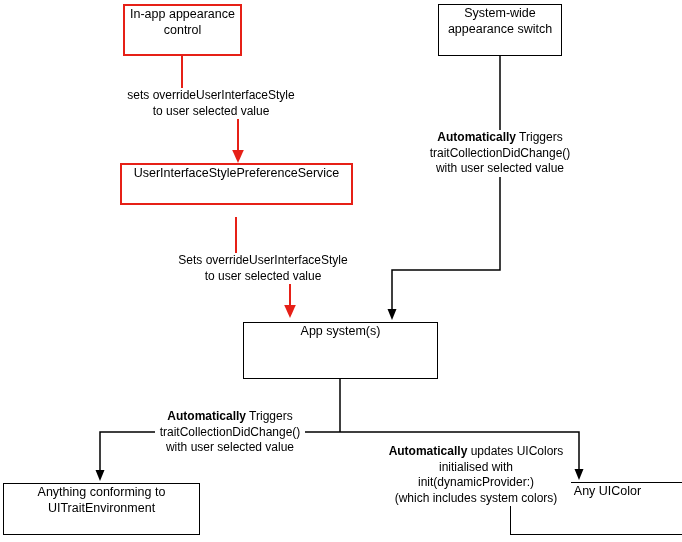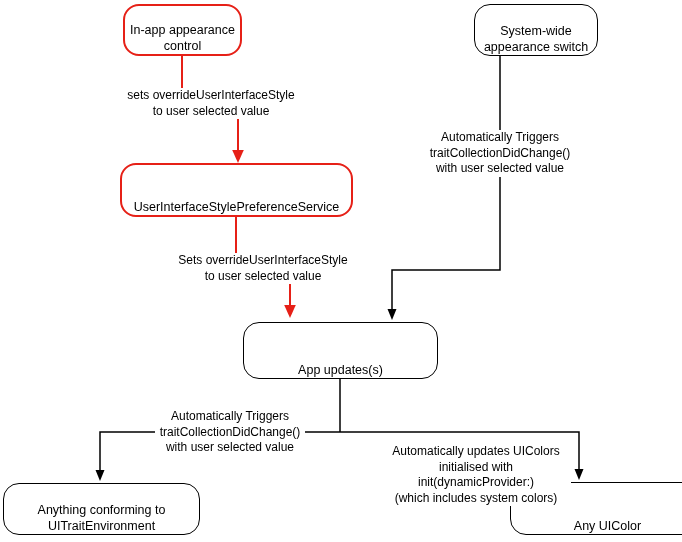--- a/index.html
+++ b/index.html
@@ -10,39 +10,39 @@
     font-family:"Liberation Sans", sans-serif;
     color:#000;
     overflow:hidden;
   }
   #wires{position:absolute;left:0;top:0;width:682px;height:542px;z-index:1;}
   .node{
     position:absolute;
     box-sizing:border-box;
     background:#ffffff;
     border:1.6px solid #000;
-    border-radius:16px;
-    display:flex;flex-direction:column;align-items:center;justify-content:flex-end;
+    border-radius:0;
+    display:flex;flex-direction:column;align-items:center;justify-content:flex-start;
     text-align:center;
     font-size:12.5px;line-height:1.3;
     z-index:2;
   }
   .node.red{border:2px solid #e62017;}
   .edge-label{
     position:absolute;
     background:#ffffff;
     text-align:center;
     font-size:12px;line-height:15.5px;
     z-index:2;
   }
   .i{}
-  .b{font-weight:normal;}
+  .b{font-weight:bold;}
   #n-inapp{left:123px;top:4px;width:119px;height:52px;}
-  #n-system{left:438px;top:4px;width:124px;height:52px;margin-left:36px;}
-  #n-service{left:120px;top:163px;width:233px;height:54px;}
+  #n-system{left:438px;top:4px;width:124px;height:52px;}
+  #n-service{left:120px;top:163px;width:233px;height:42px;}
   #n-appwindow{left:243px;top:322px;width:195px;height:57px;}
   #n-trait{left:3px;top:483px;width:197px;height:52px;}
   #n-uicolor{left:482px;top:482px;width:195px;height:53px;margin-left:28px;}
   #l-sets-lower{left:121px;top:88px;width:180px;}
   #l-auto-system{left:425px;top:130px;width:150px;}
   #l-sets-upper{left:173px;top:253px;width:180px;}
   #l-auto-window{left:155px;top:409px;width:150px;}
   #l-auto-colors{left:381px;top:416px;width:190px;margin-top:28px;}
 </style>
 </head>
@@ -76,21 +76,21 @@
   <div class="node" id="n-system">
     <div>System-wide</div>
     <div>appearance switch</div>
   </div>
 
   <div class="node red" id="n-service">
     <div>UserInterfaceStylePreferenceService</div>
   </div>
 
   <div class="node" id="n-appwindow">
-    <div>App updates(s)</div>
+    <div>App system(s)</div>
   </div>
 
   <div class="node" id="n-trait">
     <div>Anything conforming to</div>
     <div class="i">UITraitEnvironment</div>
   </div>
 
   <div class="node" id="n-uicolor">
     <div>Any UIColor</div>
   </div>

